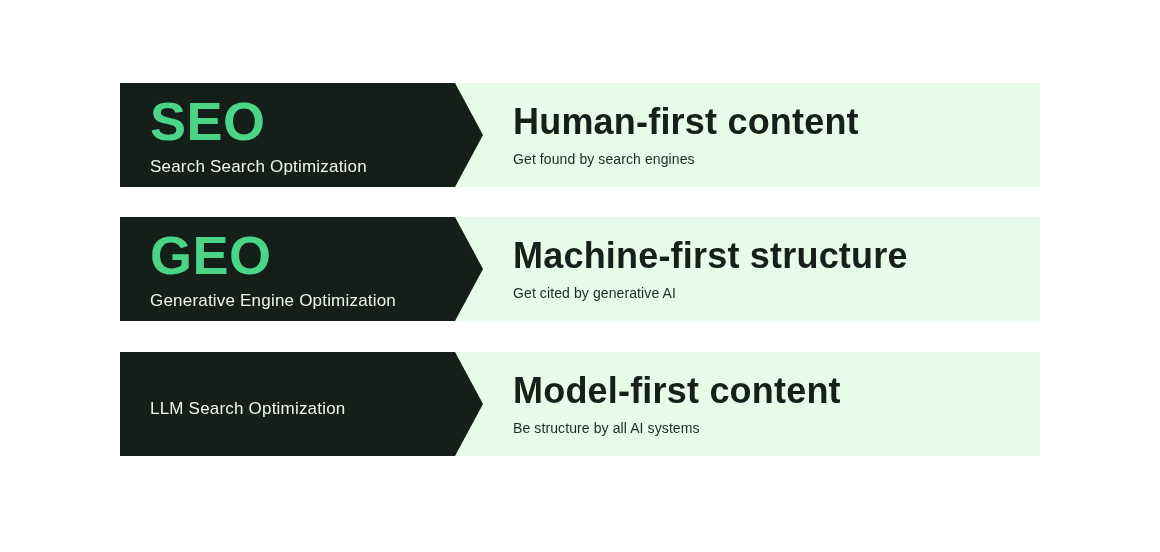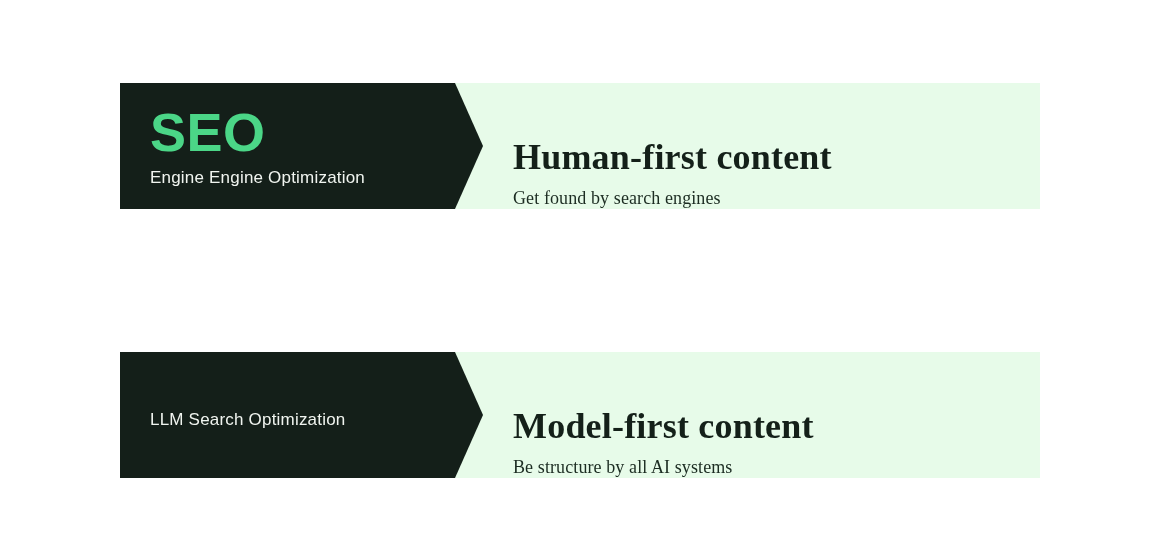--- a/index.html
+++ b/index.html
@@ -11,21 +11,21 @@
   }
   .canvas {
     position: relative;
     width: 1160px; height: 552px;
     background: #ffffff;
   }
   .band {
     position: absolute;
     left: 120px;
     width: 920px;
-    height: 126px;
+    height: 104px;
     background: #e7fbe9;
   }
   .band.row-0 { top: 83px; }
   .band.row-1 { top: 217px; }
   .band.row-2 { top: 352px; }
 
   .arrow-block {
     position: absolute;
     left: 0; top: 0;
     width: 363px; height: 100%;
@@ -50,54 +50,63 @@
     color: #f0f4ef;
     letter-spacing: 0.2px;
   }
 
   .desc-panel {
     position: absolute;
     left: 393px; top: 0; right: 0;
     height: 100%;
     display: flex;
     flex-direction: column;
-    justify-content: flex-end;
-    font-family: Liberation Serif, serif;
+    justify-content: center;
   }
   .desc-title {
     font-size: 36px;
     font-weight: 700;
     color: #142019;
     letter-spacing: 0.2px;
     line-height: 1.05;
   }
   .desc-subtitle {
     margin-top: 11px;
-    font-size: 18px;
+    font-size: 14px;
     font-weight: 400;
     color: #1c2c22;
     letter-spacing: 0.1px;
   }
 </style>
 </head>
 <body>
 
 <div class="canvas">
 
   <div class="band row-0">
     <div class="arrow-block">
       <div class="acronym">SEO</div>
-      <div class="acronym-full">Engine Engine Optimization</div>
+      <div class="acronym-full">Search Search Optimization</div>
     </div>
     <div class="desc-panel">
       <div class="desc-title">Human-first content</div>
       <div class="desc-subtitle">Get found by search engines</div>
     </div>
   </div>
 
+  <div class="band row-1">
+    <div class="arrow-block">
+      <div class="acronym">GEO</div>
+      <div class="acronym-full">Generative Engine Optimization</div>
+    </div>
+    <div class="desc-panel">
+      <div class="desc-title">Machine-first structure</div>
+      <div class="desc-subtitle">Get cited by generative AI</div>
+    </div>
+  </div>
 
   <div class="band row-2">
     <div class="arrow-block">
       <div class="acronym-full">LLM Search Optimization</div>
     </div>
     <div class="desc-panel">
       <div class="desc-title">Model-first content</div>
       <div class="desc-subtitle">Be structure by all AI systems</div>
     </div>
   </div>

